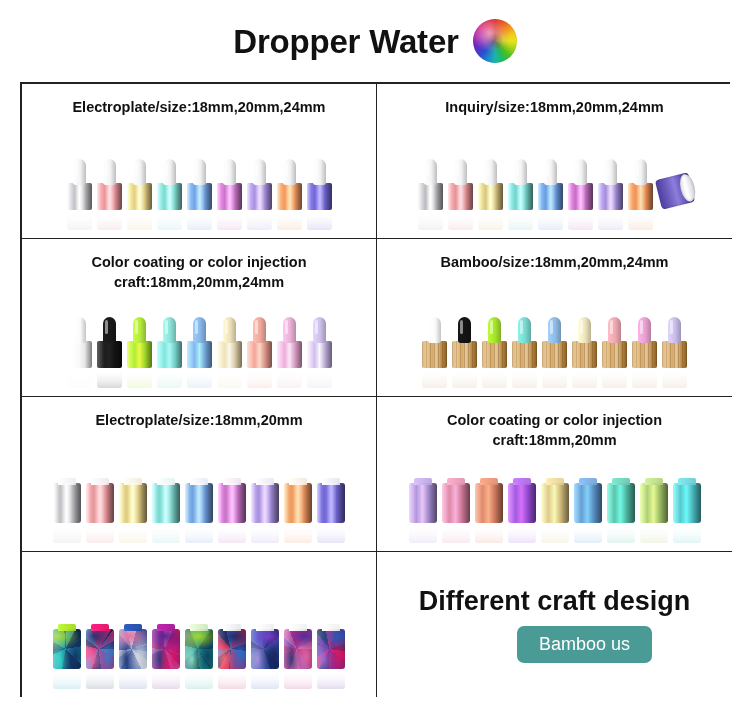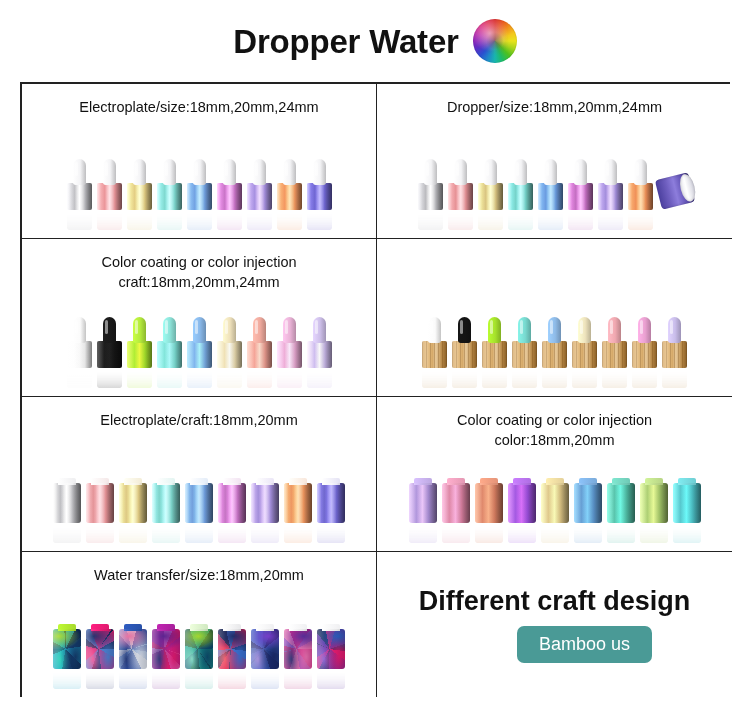--- a/index.html
+++ b/index.html
@@ -42,21 +42,21 @@
   }
   .cell{
     position:relative;box-sizing:border-box;
     border-right:1px solid #222;border-bottom:1px solid #222;
     overflow:hidden;background:#fff;
   }
   .cell.col2{border-right:none;}
   .cell.row4{border-bottom:none;}
   .cell-label{
     text-align:center;color:#111;font-size:14.5px;line-height:1.35;
-    padding:14px 10px 0 10px;font-weight:400;
+    padding:14px 10px 0 10px;font-weight:700;
   }
   .cell-label .l2{display:block;}
   
   .strip{
     position:absolute;left:0;right:0;bottom:8px;
     display:flex;align-items:flex-end;justify-content:center;
     gap:5px;padding:0 14px;box-sizing:border-box;
   }
   .item{position:relative;display:flex;flex-direction:column;align-items:center;}
   
@@ -223,21 +223,21 @@
             <div class="bulb" style="background:linear-gradient(90deg,rgb(255,255,255),#f4f4f6 55%,rgb(190,190,192));"></div>
             <div class="collar" style="background:linear-gradient(90deg,rgb(144,132,255) 0%,rgb(112,103,211) 30%,rgb(155,142,255) 50%,#6b62c9 72%,rgb(66,61,125) 100%);">
               <div class="gloss"></div>
             </div>
           </div>
           <div class="reflection" style="background:linear-gradient(180deg,#6b62c9,rgba(255,255,255,0));"></div>
         </div>
       </div>
     </div>
     <div class="cell col2">
-      <div class="cell-label">Dropper/size:18mm,20mm,24mm</div>
+      <div class="cell-label">Inquiry/size:18mm,20mm,24mm</div>
       <div class="strip">
         <div class="item-wrap">
           <div class="item">
             <div class="bulb" style="background:linear-gradient(90deg,rgb(255,255,255),#f4f4f6 55%,rgb(190,190,192));"></div>
             <div class="collar" style="background:linear-gradient(90deg,rgb(240,240,246) 0%,rgb(187,187,191) 30%,rgb(255,255,255) 50%,#b2b2b6 72%,rgb(110,110,113) 100%);">
               <div class="gloss"></div>
             </div>
           </div>
           <div class="reflection" style="background:linear-gradient(180deg,#b2b2b6,rgba(255,255,255,0));"></div>
         </div>
@@ -391,20 +391,21 @@
             <div class="bulb" style="background:linear-gradient(90deg,rgb(230,214,255),#cdbfe9 55%,rgb(160,149,182));"></div>
             <div class="collar" style="background:linear-gradient(90deg,rgb(255,242,255) 0%,rgb(206,188,239) 30%,rgb(255,255,255) 50%,#c4b3e4 72%,rgb(122,111,141) 100%);">
               <div class="matte"></div>
             </div>
           </div>
           <div class="reflection" style="background:linear-gradient(180deg,#c4b3e4,rgba(255,255,255,0));"></div>
         </div>
       </div>
     </div>
     <div class="cell col2">
+      <div class="cell-label">Bamboo/size:18mm,20mm,24mm</div>
       <div class="strip">
         <div class="item-wrap">
           <div class="item">
             <div class="bulb" style="background:linear-gradient(90deg,rgb(255,255,255),#fbfbfb 55%,rgb(196,196,196));"></div>
             <div class="collar bamboo" style="">
               <div class="matte"></div>
             </div>
           </div>
           <div class="reflection" style="background:linear-gradient(180deg,#c9a065,rgba(255,255,255,0));"></div>
         </div>
@@ -476,21 +477,21 @@
             <div class="bulb" style="background:linear-gradient(90deg,rgb(225,212,255),#c9bdea 55%,rgb(157,147,183));"></div>
             <div class="collar bamboo" style="">
               <div class="matte"></div>
             </div>
           </div>
           <div class="reflection" style="background:linear-gradient(180deg,#c9a065,rgba(255,255,255,0));"></div>
         </div>
       </div>
     </div>
     <div class="cell">
-      <div class="cell-label">Electroplate/craft:18mm,20mm</div>
+      <div class="cell-label">Electroplate/size:18mm,20mm</div>
       <div class="strip">
         <div class="item-wrap">
           <div class="item">
             <div class="cap" style="background:linear-gradient(90deg,rgb(255,255,255) 0%,rgb(189,189,193) 26%,rgb(255,255,255) 48%,#b9b9bd 70%,rgb(107,107,110) 100%);">
               <div class="lid" style="background:linear-gradient(90deg,rgb(255,255,255),#eeeef0);"></div>
               <div class="gloss"></div>
             </div>
           </div>
           <div class="reflection" style="background:linear-gradient(180deg,#b9b9bd,rgba(255,255,255,0));"></div>
         </div>
@@ -562,21 +563,21 @@
             <div class="cap" style="background:linear-gradient(90deg,rgb(148,135,255) 0%,rgb(109,100,205) 26%,rgb(152,139,255) 48%,#6b62c9 70%,rgb(62,57,117) 100%);">
               <div class="lid" style="background:linear-gradient(90deg,rgb(255,255,255),#e4e2f4);"></div>
               <div class="gloss"></div>
             </div>
           </div>
           <div class="reflection" style="background:linear-gradient(180deg,#6b62c9,rgba(255,255,255,0));"></div>
         </div>
       </div>
     </div>
     <div class="cell col2">
-      <div class="cell-label">Color coating or color injection<span class="l2">color:18mm,20mm</span></div>
+      <div class="cell-label">Color coating or color injection<span class="l2">craft:18mm,20mm</span></div>
       <div class="strip">
         <div class="item-wrap">
           <div class="item">
             <div class="cap" style="background:linear-gradient(90deg,rgb(233,196,255) 0%,rgb(172,145,218) 26%,rgb(240,202,255) 48%,#a98ed6 70%,rgb(98,82,124) 100%);">
               <div class="lid" style="background:linear-gradient(90deg,rgb(217,193,255),#bda8e2);"></div>
               <div class="matte"></div>
             </div>
           </div>
           <div class="reflection" style="background:linear-gradient(180deg,#a98ed6,rgba(255,255,255,0));"></div>
         </div>
@@ -648,21 +649,20 @@
             <div class="cap" style="background:linear-gradient(90deg,rgb(105,255,255) 0%,rgb(78,196,202) 26%,rgb(108,255,255) 48%,#4cc0c6 70%,rgb(44,111,115) 100%);">
               <div class="lid" style="background:linear-gradient(90deg,rgb(128,236,241),#6fcdd2);"></div>
               <div class="matte"></div>
             </div>
           </div>
           <div class="reflection" style="background:linear-gradient(180deg,#4cc0c6,rgba(255,255,255,0));"></div>
         </div>
       </div>
     </div>
     <div class="cell row4">
-      <div class="cell-label">Water transfer/size:18mm,20mm</div>
       <div class="strip">
         <div class="item-wrap">
           <div class="item">
             <div class="cap" style="background:radial-gradient(ellipse 140% 60% at 20% 18%, #a6d92c 0%, rgba(0,0,0,0) 55%),radial-gradient(ellipse 90% 120% at 80% 70%, #143a6b 0%, rgba(0,0,0,0) 60%),radial-gradient(ellipse 70% 90% at 25% 75%, #2ad0b8 0%, rgba(0,0,0,0) 58%),repeating-conic-gradient(from 0deg at 45% 50%, #1ba3c9 0deg 26deg, #0d2a55 26deg 52deg, #143a6b 52deg 80deg, #1ba3c9 80deg 110deg);">
               <div class="lid" style="background:linear-gradient(90deg,rgb(191,250,51),#a6d92c);"></div>
               <div class="matte"></div>
             </div>
           </div>
           <div class="reflection" style="background:linear-gradient(180deg,#1ba3c9,rgba(255,255,255,0));"></div>
         </div>

